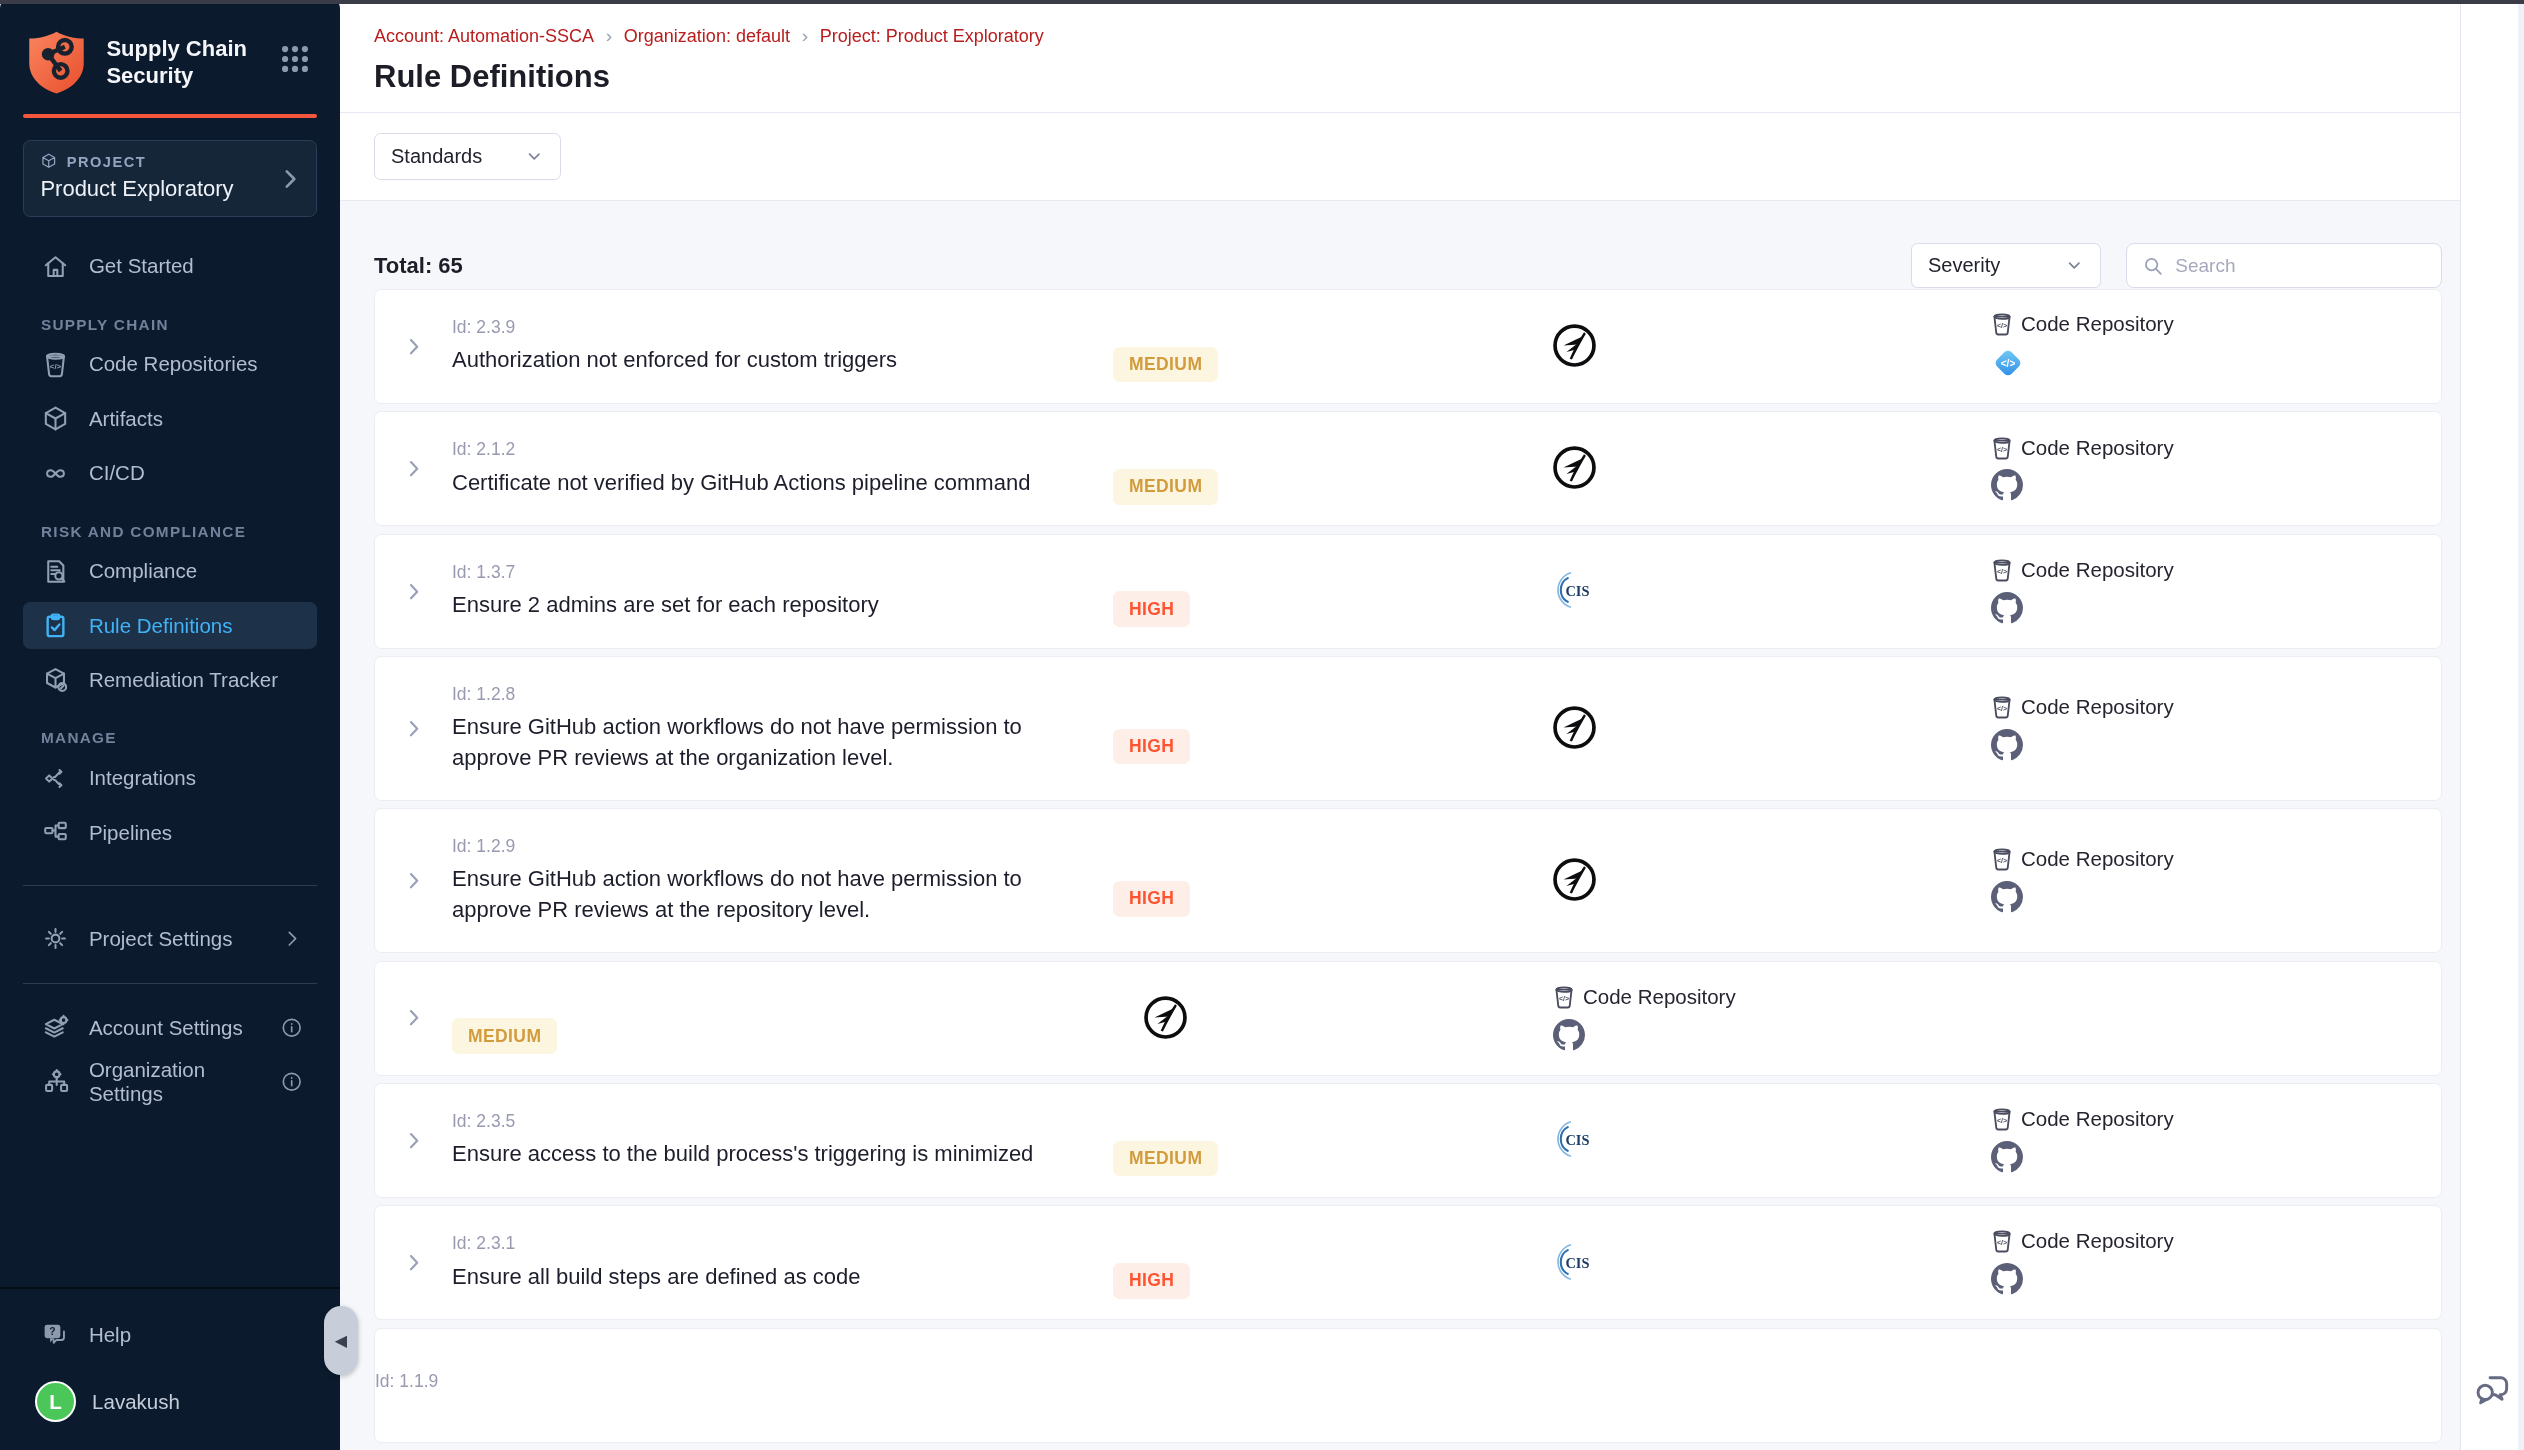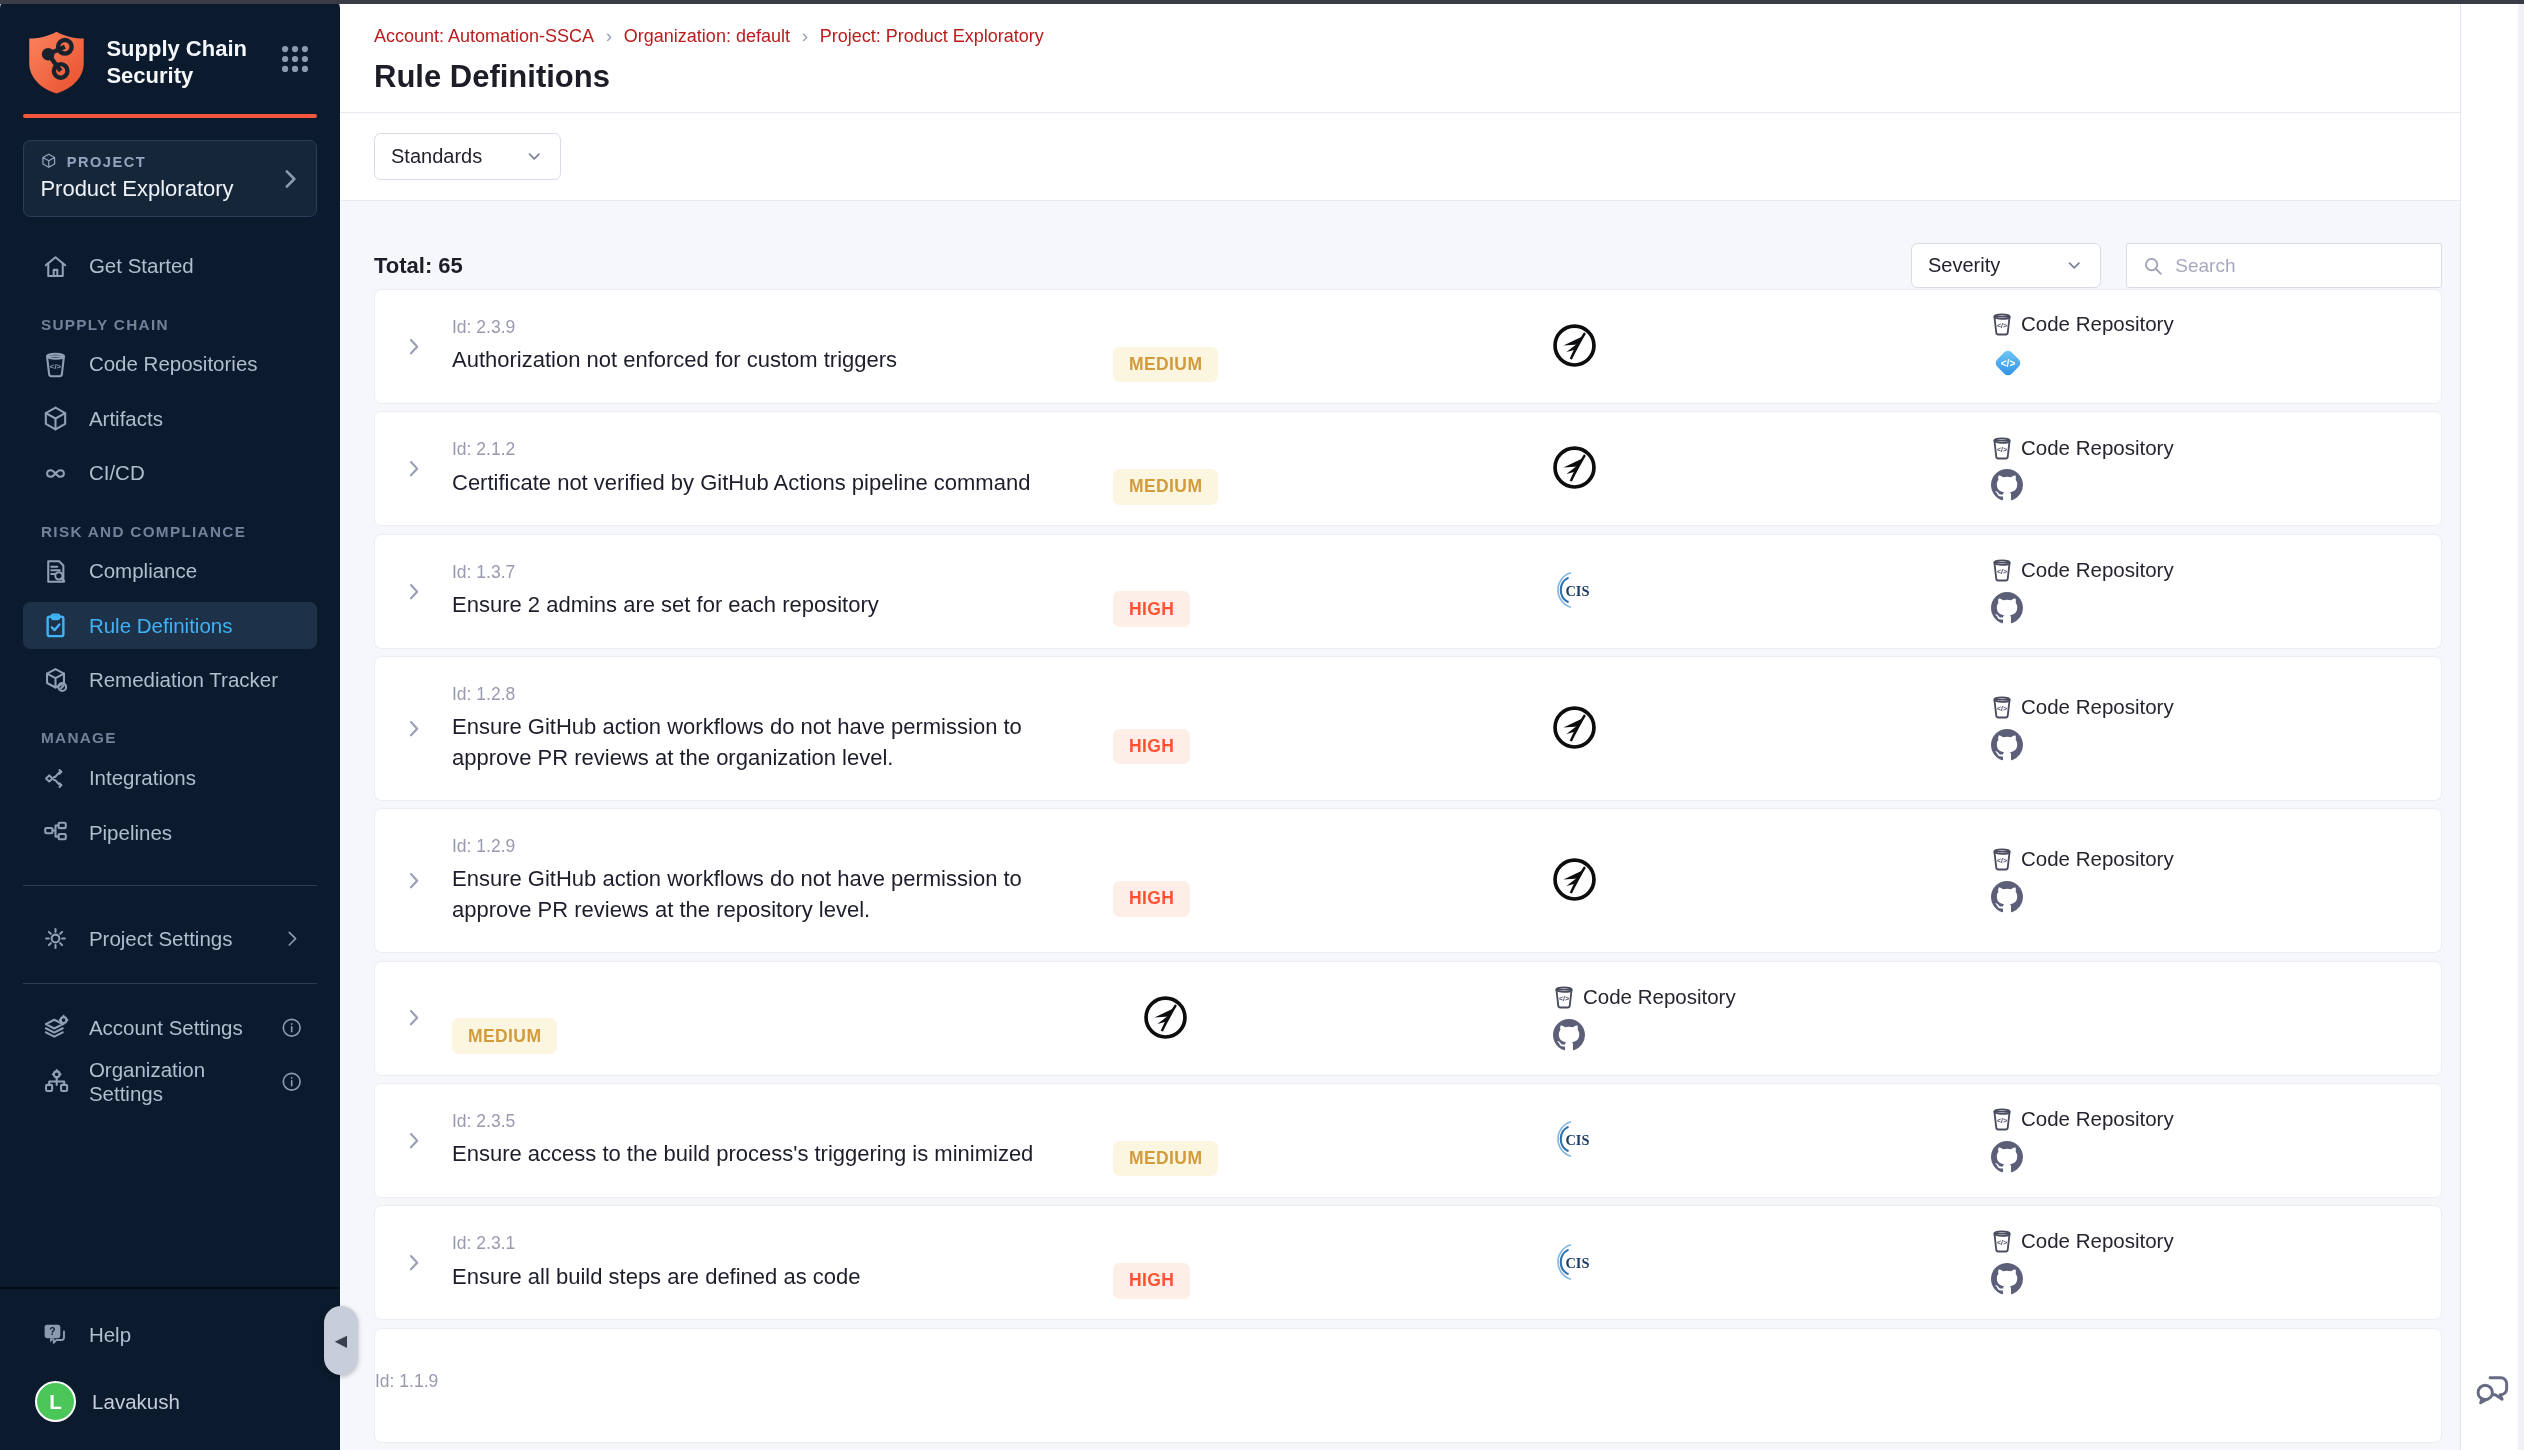--- a/index.html
+++ b/index.html
@@ -46,21 +46,21 @@
   .page-title { margin:11.7px 0 17.5px 0; font-size:31px; font-weight:700; color:#1c1d27; }
   .toolbar-standards { background:#fff; height:88px; display:flex; align-items:center; padding-left:34px; border-bottom:1.5px solid #e7e9f2; }
   .select-btn { display:flex; align-items:center; justify-content:space-between; width:187px; height:47px; padding:0 16px; border:1.5px solid #d8dbe8; border-radius:6.6px; background:#fff; font-size:20px; color:#22232e; cursor:pointer; }
   .select-btn .chev { color:#7d8296; display:flex; }
 
   .bodyarea { background:#f6f7fb; flex:1; padding:41px 18px 0 34px; overflow:hidden; display:flex; flex-direction:column; }
   .toolbar2 { display:flex; justify-content:space-between; align-items:center; height:47px; }
   .total { font-size:22px; font-weight:700; color:#1d1e28; }
   .right-controls { display:flex; gap:25px; }
   .severity-select { width:190px; height:45px; }
-  .search-box { display:flex; align-items:center; gap:11.7px; width:316px; height:45px; border:1.5px solid #d8dbe8; border-radius:3px; background:#fff; padding:0 14.6px; }
+  .search-box { display:flex; align-items:center; gap:11.7px; width:316px; height:45px; border:1.5px solid #d8dbe8; border-radius:8px; background:#fff; padding:0 14.6px; }
   .search-box input { border:none; outline:none; flex:1; font-size:19px; color:#22232e; font-family:"Liberation Sans", sans-serif; background:transparent; min-width:0; }
   .search-box input::placeholder { color:#a6a9bd; }
   .search-box .sico { color:#9aa0b5; display:flex; }
 
   .thead { display:grid; grid-template-columns:77px 661px 409px 438px auto; margin-top:57px; margin-bottom:14.6px; font-size:16px; font-weight:700; color:#2f3140; letter-spacing:0.6px; align-items:center; }
   .th-rule { grid-column:2; display:flex; align-items:center; gap:10.2px; padding-left:18px; cursor:pointer; }
   .th-sev { display:flex; align-items:center; gap:8.8px; padding-left:11px; cursor:pointer; }
   .th-std { padding-left:32px; }
   .th-app { padding-left:29px; }
   .sorticon { color:#8d93a8; display:flex; flex-direction:column; align-items:center; line-height:0; }

